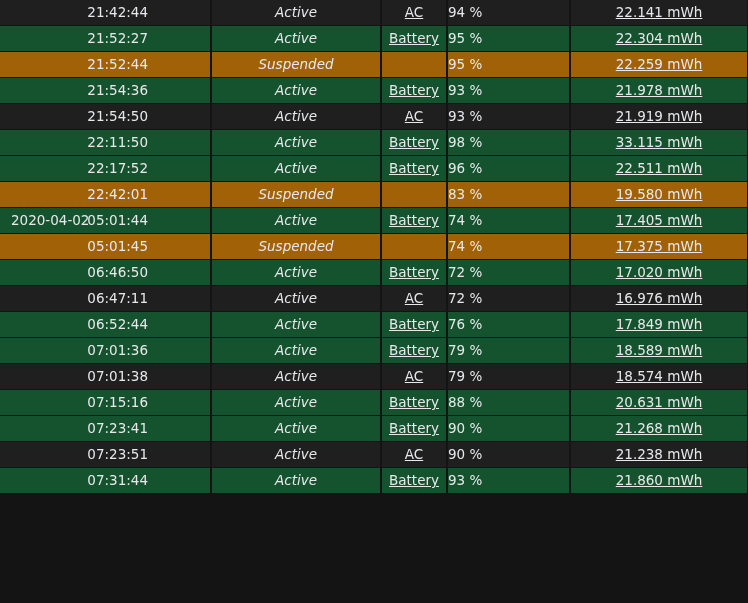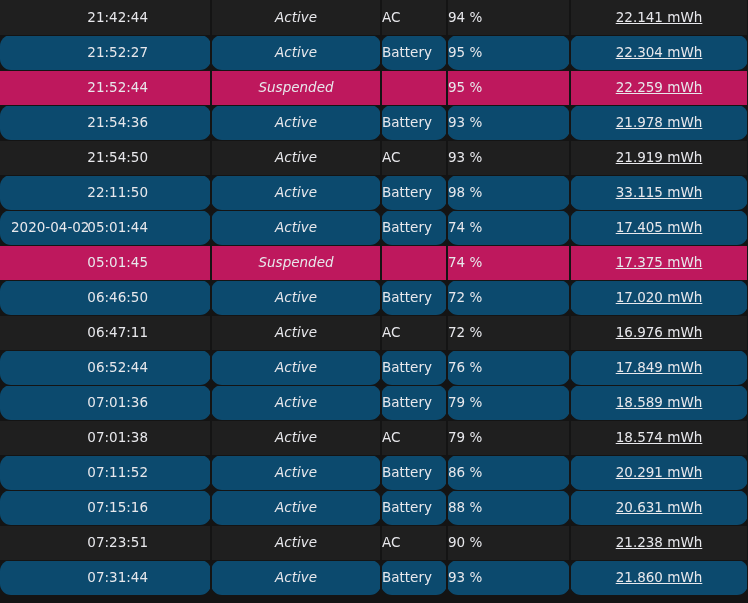--- a/index.html
+++ b/index.html
@@ -12,21 +12,21 @@
     height: 603px;
     overflow: hidden;
     font-family: "DejaVu Sans", "Liberation Sans", sans-serif;
   }
   #battery-history-table {
     width: 748px;
     border-collapse: collapse;
     table-layout: fixed;
   }
   #battery-history-table tr {
-    height: 35px;
+    height: 25px;
   }
   #battery-history-table td {
     font-size: 13.5px;
     color: #e8e8ec;
     padding: 0;
     height: 25px;
     line-height: 25px;
     overflow: hidden;
     white-space: nowrap;
     border-right: 2px solid #141414;
@@ -48,28 +48,28 @@
     height: 25px;
     position: relative;
   }
   .cell-time .date {
     position: absolute;
     left: 11px;
     top: 0;
     line-height: 25px;
   }
   .cell-state   { text-align: center; font-style: italic; }
-  .cell-source  { text-align: left; }
+  .cell-source  { text-align: center; text-decoration: underline; }
   .cell-percent { }
   .cell-energy  { text-align: center; padding-right: 8px; text-decoration: underline; }
 
   
-  tr.row-battery  td { background: #0c4a6e; border-radius: 11px; }
+  tr.row-battery  td { background: #14532d; }
   tr.row-ac       td { background: #1f1f1f; }
-  tr.row-suspend  td { background: #be185d; }
+  tr.row-suspend  td { background: #a16207; }
 </style>
 </head>
 <body>
 
 <table id="battery-history-table">
   <colgroup>
     <col class="col-time">
     <col class="col-state">
     <col class="col-source">
     <col class="col-percent">
@@ -138,20 +138,42 @@
           </div>
         </td>
         <td class="cell-state">Active</td>
         <td class="cell-source">Battery</td>
         <td class="cell-percent">98 %</td>
         <td class="cell-energy">33.115 mWh</td>
       </tr>
       <tr class="row-battery">
         <td>
           <div class="cell-time">
+            <span>22:17:52</span>
+          </div>
+        </td>
+        <td class="cell-state">Active</td>
+        <td class="cell-source">Battery</td>
+        <td class="cell-percent">96 %</td>
+        <td class="cell-energy">22.511 mWh</td>
+      </tr>
+      <tr class="row-suspend">
+        <td>
+          <div class="cell-time">
+            <span>22:42:01</span>
+          </div>
+        </td>
+        <td class="cell-state">Suspended</td>
+        <td class="cell-source"></td>
+        <td class="cell-percent">83 %</td>
+        <td class="cell-energy">19.580 mWh</td>
+      </tr>
+      <tr class="row-battery">
+        <td>
+          <div class="cell-time">
             <span class="date">2020-04-02</span>
             <span>05:01:44</span>
           </div>
         </td>
         <td class="cell-state">Active</td>
         <td class="cell-source">Battery</td>
         <td class="cell-percent">74 %</td>
         <td class="cell-energy">17.405 mWh</td>
       </tr>
       <tr class="row-suspend">
@@ -216,39 +238,39 @@
           </div>
         </td>
         <td class="cell-state">Active</td>
         <td class="cell-source">AC</td>
         <td class="cell-percent">79 %</td>
         <td class="cell-energy">18.574 mWh</td>
       </tr>
       <tr class="row-battery">
         <td>
           <div class="cell-time">
-            <span>07:11:52</span>
-          </div>
-        </td>
-        <td class="cell-state">Active</td>
-        <td class="cell-source">Battery</td>
-        <td class="cell-percent">86 %</td>
-        <td class="cell-energy">20.291 mWh</td>
-      </tr>
-      <tr class="row-battery">
-        <td>
-          <div class="cell-time">
             <span>07:15:16</span>
           </div>
         </td>
         <td class="cell-state">Active</td>
         <td class="cell-source">Battery</td>
         <td class="cell-percent">88 %</td>
         <td class="cell-energy">20.631 mWh</td>
       </tr>
+      <tr class="row-battery">
+        <td>
+          <div class="cell-time">
+            <span>07:23:41</span>
+          </div>
+        </td>
+        <td class="cell-state">Active</td>
+        <td class="cell-source">Battery</td>
+        <td class="cell-percent">90 %</td>
+        <td class="cell-energy">21.268 mWh</td>
+      </tr>
       <tr class="row-ac">
         <td>
           <div class="cell-time">
             <span>07:23:51</span>
           </div>
         </td>
         <td class="cell-state">Active</td>
         <td class="cell-source">AC</td>
         <td class="cell-percent">90 %</td>
         <td class="cell-energy">21.238 mWh</td>

